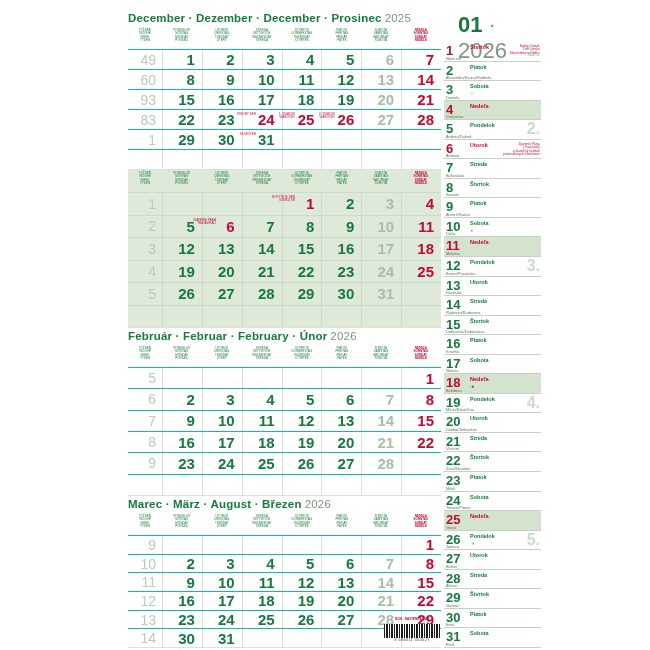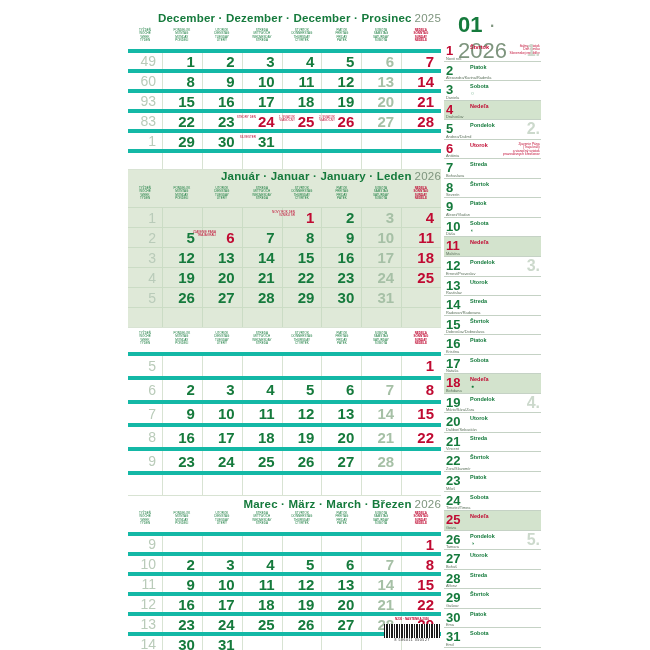--- a/index.html
+++ b/index.html
@@ -9,28 +9,28 @@
     -webkit-font-smoothing:antialiased;
   }
   .canvas{position:absolute;left:0;top:0;width:650px;height:650px;}
 
   
   .month{position:absolute;left:128px;width:313px;display:flex;flex-direction:column;}
   .m0{top:12px;height:158px;}
   .m1{top:170px;height:158px;background:#dfe9d8;}
   .m2{top:330px;height:166px;}
   .m3{top:498px;height:150px;}
-  .month-title{height:15px;text-align:right;font-weight:bold;font-size:11.5px;color:#157a3c;letter-spacing:.2px;white-space:nowrap;}
+  .month-title{height:15px;text-align:left;font-weight:bold;font-size:11.5px;color:#157a3c;letter-spacing:.2px;white-space:nowrap;}
   .month-title .yr{color:#7e957e;font-weight:normal;margin-left:3px;}
   .mhead{height:22px;display:grid;grid-template-columns:34px repeat(7,1fr);}
   .mhead .hc{overflow:hidden;text-align:center;color:#157a3c;}
   .mhead .hc.sun{color:#c00a32;font-weight:bold;}
   .hc .sc{font-size:6px;line-height:7px;transform:scale(.5);transform-origin:center top;width:200%;margin-left:-50%;text-transform:uppercase;padding-top:2px;}
   .mrows{flex:1;display:flex;flex-direction:column;}
-  .wrow{flex:1;display:grid;grid-template-columns:34px repeat(7,1fr);border-top:4px solid #14b8a6;}
+  .wrow{flex:1;display:grid;grid-template-columns:34px repeat(7,1fr);border-top:1px solid #14b8a6;}
   .m1 .wrow{border-top:1px solid #cbdcc5;}
   .wrow:last-child{border-bottom:1px solid #d8e3d3;}
   .wn{color:#b9cbb9;font-size:14px;display:flex;align-items:center;justify-content:flex-end;padding-right:6px;}
   .dc{position:relative;border-left:1px solid #d8e3d3;display:flex;align-items:center;justify-content:flex-end;padding-right:7px;}
   .m1 .dc{border-left:1px solid #cbdcc5;}
   .dnum{font-weight:bold;font-size:15px;color:#157a3c;line-height:1;}
   .dc.sa .dnum{color:#a6c0a6;}
   .dc.su .dnum,.dc.ho .dnum{color:#c00a32;}
   .gnote{position:absolute;right:26px;top:2px;width:26px;overflow:hidden;height:16px;}
   .gnote .sc{font-size:6px;line-height:6.5px;transform:scale(.5);transform-origin:right top;width:200%;margin-left:-100%;color:#c00a32;text-align:right;text-transform:uppercase;}
@@ -223,21 +223,20 @@
           <div class="dc"></div>
           <div class="dc"></div>
           <div class="dc"></div>
           <div class="dc"></div>
           <div class="dc"></div>
           <div class="dc"></div>
         </div>
       </div>
     </div>
   <div class="month m1" id="month-1">
-      <div class="month-title"><span>Január · Januar · January · Leden</span><span class="yr">2026</span></div>
       <div class="mhead">
         <div class="hc">
           <div class="sc">TÝŽDEŇ<br>WOCHE<br>WEEK<br>TÝDEN</div>
         </div>
         <div class="hc">
           <div class="sc">PONDELOK<br>MONTAG<br>MONDAY<br>PONDĚLÍ</div>
         </div>
         <div class="hc">
           <div class="sc">UTOROK<br>DIENSTAG<br>TUESDAY<br>ÚTERÝ</div>
         </div>
@@ -382,20 +381,21 @@
           <div class="dc"></div>
           <div class="dc"></div>
           <div class="dc"></div>
           <div class="dc"></div>
           <div class="dc"></div>
           <div class="dc"></div>
         </div>
       </div>
     </div>
   <div class="month m2" id="month-2">
+      <div class="month-title"><span>Február · Februar · February · Únor</span><span class="yr">2026</span></div>
       <div class="mhead">
         <div class="hc">
           <div class="sc">TÝŽDEŇ<br>WOCHE<br>WEEK<br>TÝDEN</div>
         </div>
         <div class="hc">
           <div class="sc">PONDELOK<br>MONTAG<br>MONDAY<br>PONDĚLÍ</div>
         </div>
         <div class="hc">
           <div class="sc">UTOROK<br>DIENSTAG<br>TUESDAY<br>ÚTERÝ</div>
         </div>
@@ -528,21 +528,21 @@
           <div class="dc"></div>
           <div class="dc"></div>
           <div class="dc"></div>
           <div class="dc"></div>
           <div class="dc"></div>
           <div class="dc"></div>
         </div>
       </div>
     </div>
   <div class="month m3" id="month-3">
-      <div class="month-title"><span>Marec · März · March · Březen</span><span class="yr">2026</span></div>
+      <div class="month-title"><span>Marec · März · August · Březen</span><span class="yr">2026</span></div>
       <div class="mhead">
         <div class="hc">
           <div class="sc">TÝŽDEŇ<br>WOCHE<br>WEEK<br>TÝDEN</div>
         </div>
         <div class="hc">
           <div class="sc">PONDELOK<br>MONTAG<br>MONDAY<br>PONDĚLÍ</div>
         </div>
         <div class="hc">
           <div class="sc">UTOROK<br>DIENSTAG<br>TUESDAY<br>ÚTERÝ</div>
         </div>

